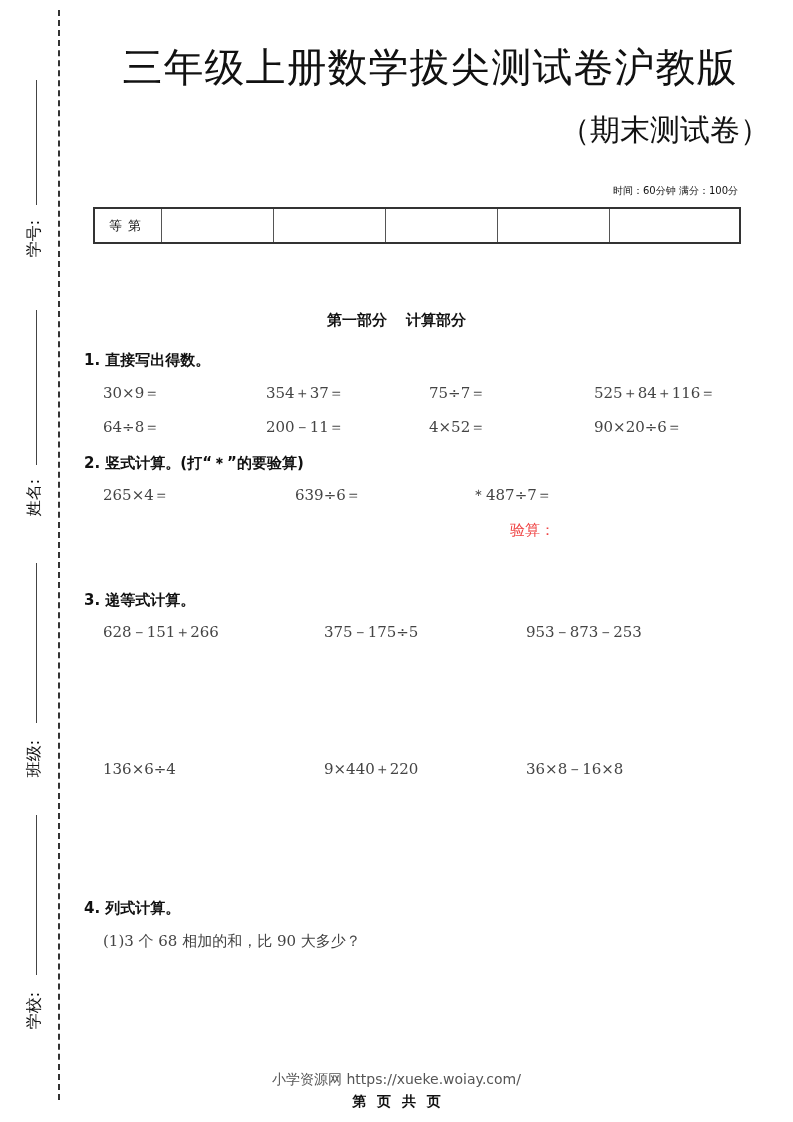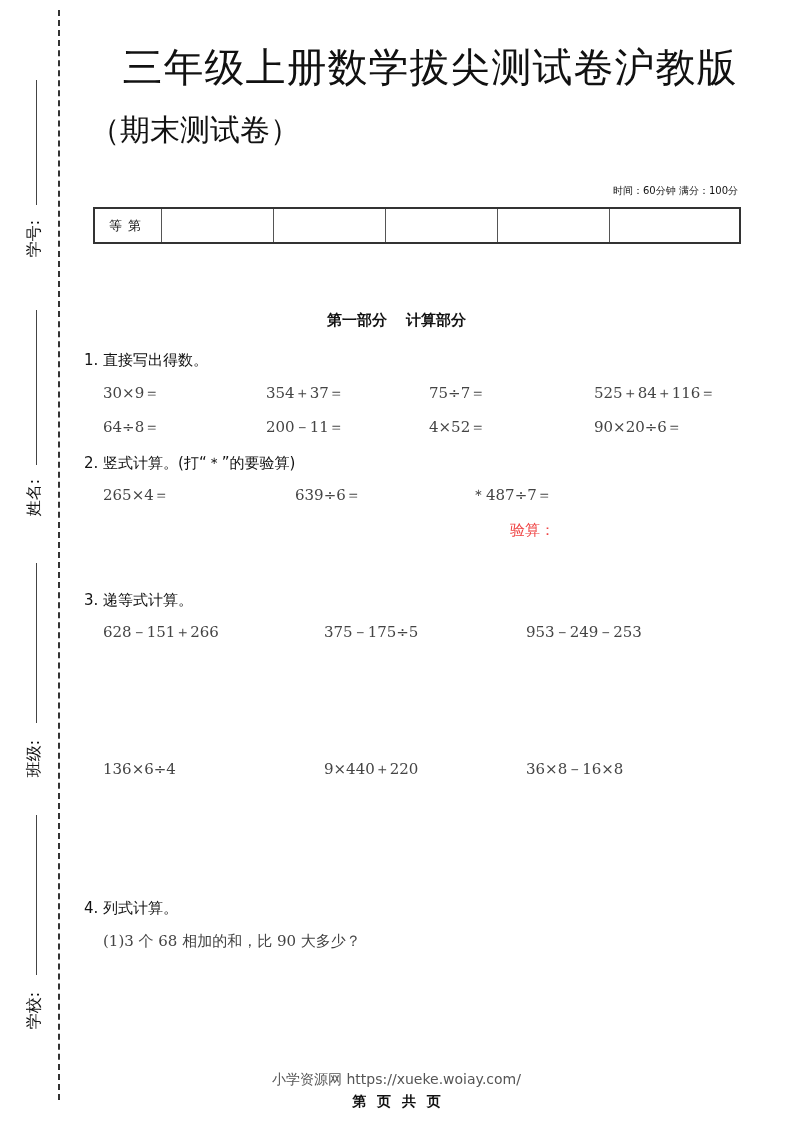--- a/index.html
+++ b/index.html
@@ -6,28 +6,28 @@
   body { width:793px; height:1122px; position:relative; overflow:hidden; color:#111;
          font-family:"DejaVu Sans", sans-serif; }
   .abs { position:absolute; }
   .serif { font-family:"DejaVu Serif", "Liberation Serif", serif; }
   .dash-line { position:absolute; left:58px; top:10px; height:1090px; width:0;
                border-left:2.5px dashed #333; }
   .side-line { position:absolute; left:36px; width:0; border-left:1.5px solid #444; }
   .side-label { position:absolute; left:14px; width:40px; font-size:16px; transform:rotate(-90deg);
                 transform-origin:center; text-align:center; white-space:nowrap; }
   .title { left:90px; width:680px; top:40px; text-align:center; font-size:40px; letter-spacing:1px; font-weight:500; }
-  .subtitle { left:90px; width:680px; top:110px; text-align:left; font-size:30px; }
+  .subtitle { left:90px; width:680px; top:110px; text-align:right; font-size:30px; }
   .time { right:55px; top:184px; font-size:10px; }
   table.score { position:absolute; left:93px; top:207px; width:648px; border-collapse:collapse;
                 border:2px solid #333; font-size:13px; }
   table.score td { border:1px solid #555; height:31px; text-align:center; letter-spacing:1px; }
   table.score td.first { width:64px; letter-spacing:6px; }
   .section-title { left:0; width:793px; top:311px; text-align:center; font-size:15px; font-weight:bold; word-spacing:14px; }
-  .q-head { left:84px; font-size:15px; font-weight:normal; }
+  .q-head { left:84px; font-size:15px; font-weight:bold; }
   .item { font-size:15px; color:#444; }
   .footer1 { left:0; width:793px; top:1071px; text-align:center; font-size:14px; color:#555; }
   .footer2 { left:0; width:793px; top:1093px; text-align:center; font-size:14px; font-weight:bold; word-spacing:6px; }
 </style>
 </head>
 <body>
 
 <div class="dash-line"></div>
 
 <div class="side-line" style="top:80px;height:125px;"></div>
@@ -73,21 +73,21 @@
 
 <div class="abs q-head" style="top:454px;">2. 竖式计算。(打“＊”的要验算)</div>
 <div class="abs item serif" style="left:103px;top:486px;">265×4＝</div>
 <div class="abs item serif" style="left:295px;top:486px;">639÷6＝</div>
 <div class="abs item serif" style="left:471px;top:486px;">＊487÷7＝</div>
 <div class="abs item serif" style="left:510px;top:521px;color:#ef4444;">验算：</div>
 
 <div class="abs q-head" style="top:591px;">3. 递等式计算。</div>
 <div class="abs item serif" style="left:103px;top:623px;">628－151＋266</div>
 <div class="abs item serif" style="left:324px;top:623px;">375－175÷5</div>
-<div class="abs item serif" style="left:526px;top:623px;">953－249－253</div>
+<div class="abs item serif" style="left:526px;top:623px;">953－873－253</div>
 <div class="abs item serif" style="left:103px;top:760px;">136×6÷4</div>
 <div class="abs item serif" style="left:324px;top:760px;">9×440＋220</div>
 <div class="abs item serif" style="left:526px;top:760px;">36×8－16×8</div>
 
 <div class="abs q-head" style="top:899px;">4. 列式计算。</div>
 <div class="abs item serif" style="left:103px;top:932px;">(1)3 个 68 相加的和，比 90 大多少？</div>
 
 <div class="abs footer1">小学资源网 https://xueke.woiay.com/</div>
 <div class="abs footer2">第 页 共 页</div>
 

